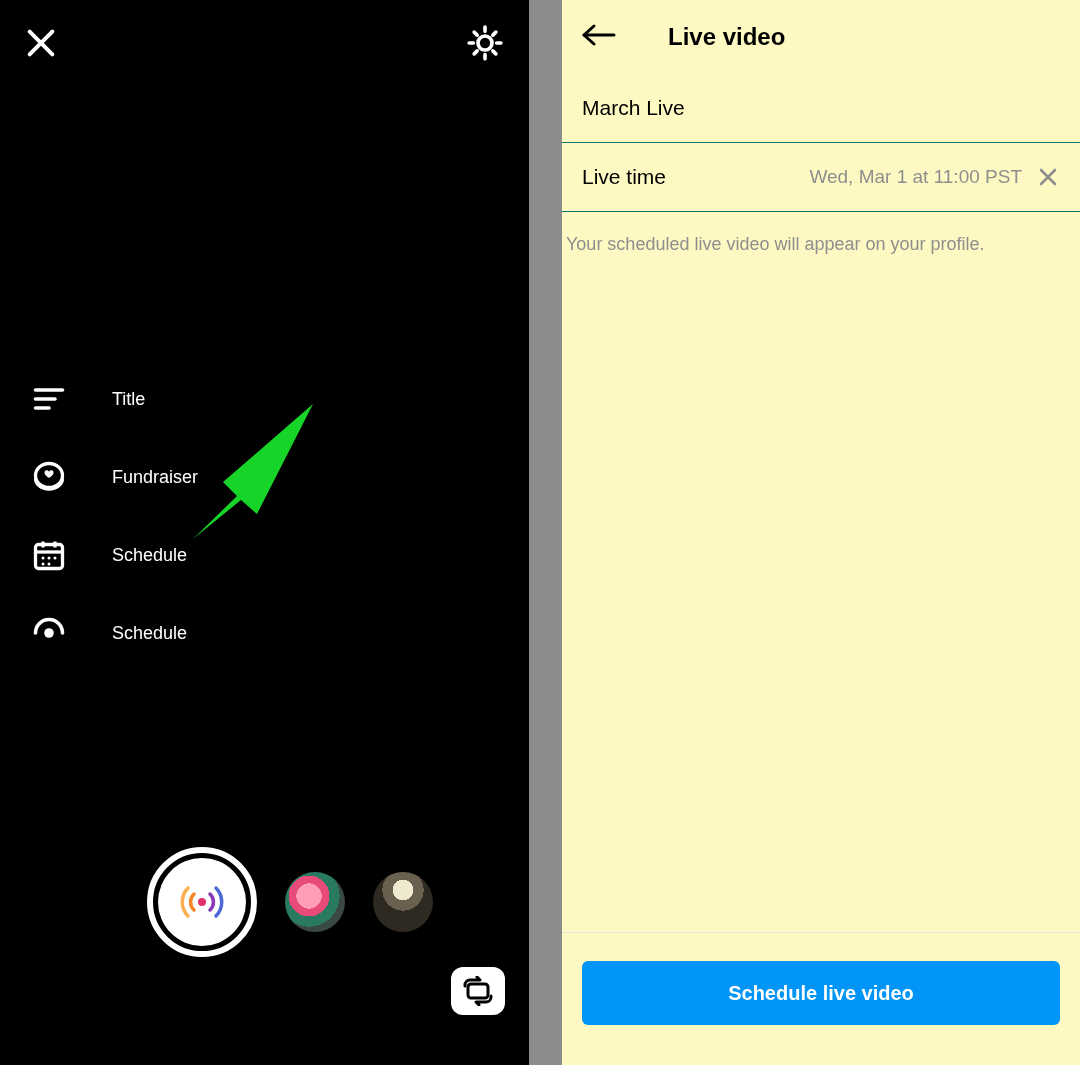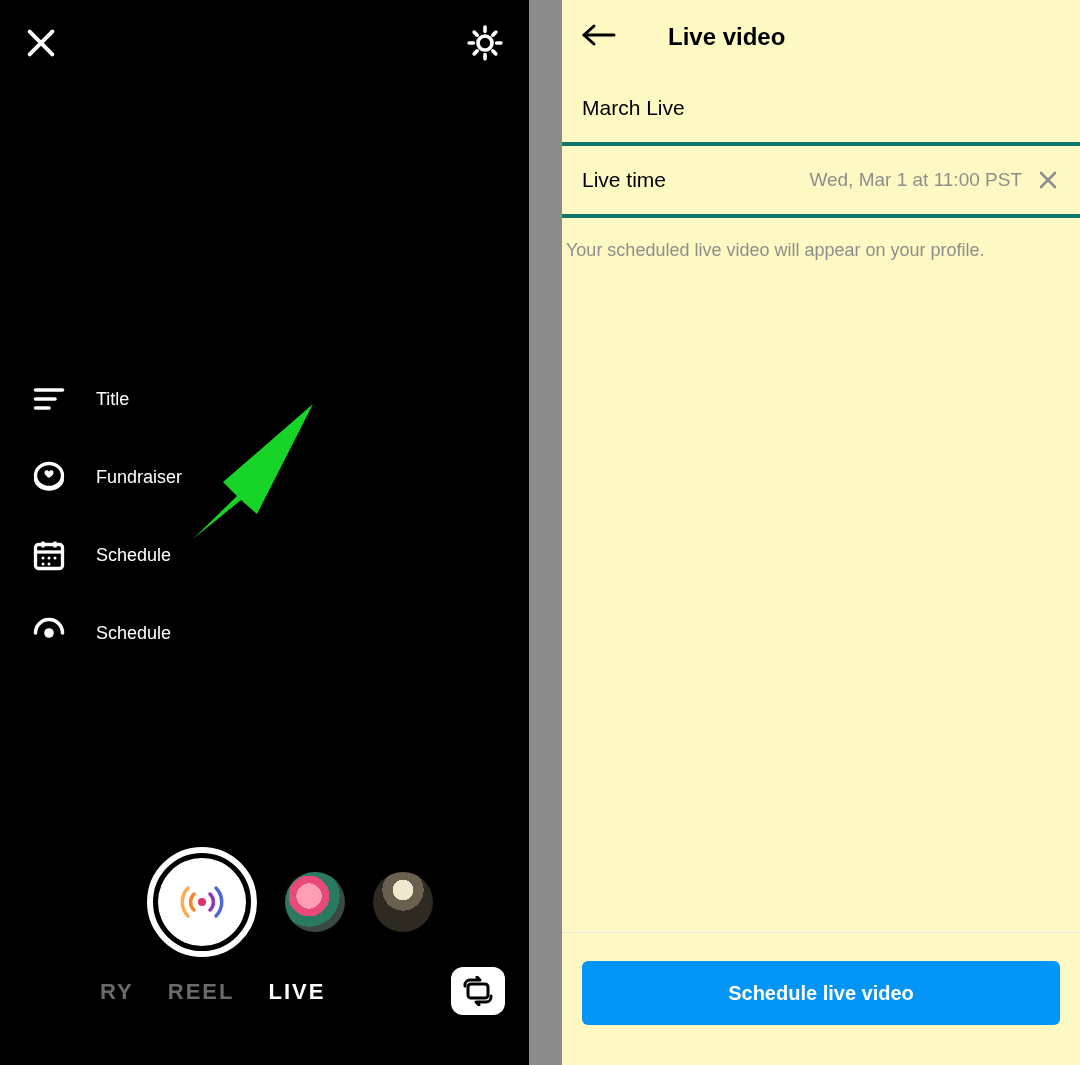--- a/index.html
+++ b/index.html
@@ -6,21 +6,21 @@
   html, body { width: 1080px; height: 1065px; font-family: -apple-system, Helvetica, Arial, sans-serif; overflow: hidden; background: #8c8c8c; }
   .wrap { display: flex; width: 1080px; height: 1065px; }
   
   .left { width: 529px; height: 1065px; background: #000; position: relative; color: #fff; }
   .topbar { position: absolute; top: 18px; left: 0; right: 0; height: 50px; display: flex; justify-content: space-between; align-items: center; padding: 0 24px; }
   .close-x { width: 34px; height: 34px; cursor: pointer; }
   .close-x svg { width: 34px; height: 34px; }
   .gear { width: 40px; height: 40px; cursor: pointer; }
   .gear svg { width: 40px; height: 40px; }
   .opts { position: absolute; top: 380px; left: 30px; display: flex; flex-direction: column; gap: 40px; }
-  .opt { display: flex; align-items: center; gap: 28px; cursor: pointer; text-align: center; }
+  .opt { display: flex; align-items: center; gap: 44px; cursor: pointer; text-align: center; }
   .opt-icon { width: 38px; height: 38px; display: flex; align-items: center; justify-content: center; }
   .opt-label { font-size: 18px; font-weight: 500; }
   
   .arrow { position: absolute; left: 175px; top: 404px; width: 140px; height: 155px; pointer-events: none; }
   
   .filters { position: absolute; bottom: 108px; left: 0; right: 0; display: flex; align-items: center; justify-content: center; gap: 28px; padding-left: 50px; }
   .shutter { width: 110px; height: 110px; border-radius: 55px; border: 6px solid #fff; background: #000; display: flex; align-items: center; justify-content: center; cursor: pointer; }
   .shutter-inner { width: 88px; height: 88px; border-radius: 44px; background: #fff; display: flex; align-items: center; justify-content: center; }
   .filter-thumb { width: 60px; height: 60px; border-radius: 30px; cursor: pointer; }
   .thumb1 { background: radial-gradient(circle at 40% 40%, #ff9db5 0 25%, #e84b7a 25% 40%, #2a7a62 40% 60%, #3a4a42 60% 100%); }
@@ -29,21 +29,21 @@
   .modes { position: absolute; bottom: 60px; left: 0; right: 0; display: flex; align-items: center; gap: 34px; padding-left: 100px; }
   .mode { font-size: 22px; font-weight: 700; letter-spacing: 2px; color: #6a6a6a; cursor: pointer; }
   .mode.active { color: #fff; }
   .swapcam { position: absolute; right: 24px; bottom: 50px; width: 54px; height: 48px; background: #fff; border-radius: 12px; display:flex; align-items:center; justify-content:center; cursor:pointer;}
   
   .gap { width: 33px; height: 1065px; background: #8c8c8c; }
   .right { width: 518px; height: 1065px; background: #fef9c3; position: relative; color: #000; display:flex; flex-direction:column; }
   .r-header { height: 74px; display: flex; align-items: center; padding-left: 18px; gap: 48px; border-bottom: 1px solid rgba(0,0,0,0); }
   .back-arrow { width: 40px; height: 28px; cursor:pointer; }
   .r-title { font-size: 24px; font-weight: 700; }
-  .row { padding: 22px 20px; border-bottom: 4px solid #0f766e; display: flex; align-items: center; }
+  .row { padding: 22px 20px; border-bottom: 1px solid #0f766e; display: flex; align-items: center; }
   .row .label { font-size: 21px; font-weight: 500; flex:1; }
   .row .value { font-size: 19px; color: #8e8e8e; margin-right: 14px; }
   .row .clear { width: 24px; height: 24px; cursor:pointer; color:#8e8e8e;}
   .note { padding: 22px 4px; font-size: 18px; color: #8e8e8e; }
   .r-footer { margin-top:auto; padding: 16px 20px 40px 20px; border-top: 1px solid #e6e6e6; }
   .schedule-btn { width: 100%; height: 64px; background: #0095f6; color: #fff; border: none; border-radius: 6px; font-size: 20px; font-weight: 600; cursor:pointer;margin-top:12px; }
 </style>
 </head>
 <body>
 
@@ -126,25 +126,20 @@
             <path d="M36 20a11 11 0 0 1 0 16" fill="none" stroke="#8a3ab9" stroke-width="3.5" stroke-linecap="round"></path>
             <path d="M14 14a20 20 0 0 0 0 28" fill="none" stroke="#fbad50" stroke-width="3.5" stroke-linecap="round"></path>
             <path d="M42 14a20 20 0 0 1 0 28" fill="none" stroke="#4c68d7" stroke-width="3.5" stroke-linecap="round"></path>
           </svg>
         </div>
       </div>
       <div class="filter-thumb thumb1"></div>
       <div class="filter-thumb thumb2"></div>
     </div>
 
-    <div class="modes">
-      <span class="mode">RY</span>
-      <span class="mode">REEL</span>
-      <span class="mode active">LIVE</span>
-    </div>
 
     <div class="swapcam">
       <svg width="34" height="30" viewBox="0 0 34 30">
         <path d="M4 10v-1a5 5 0 0 1 5-5h10l-3-3M30 20v1a5 5 0 0 1-5 5H15l3 3" fill="none" stroke="#000" stroke-width="3" stroke-linecap="round" stroke-linejoin="round"></path>
         <rect x="7" y="8" width="20" height="14" rx="3" fill="none" stroke="#000" stroke-width="3"></rect>
       </svg>
     </div>
   </div>
 
   <div class="gap"></div>

